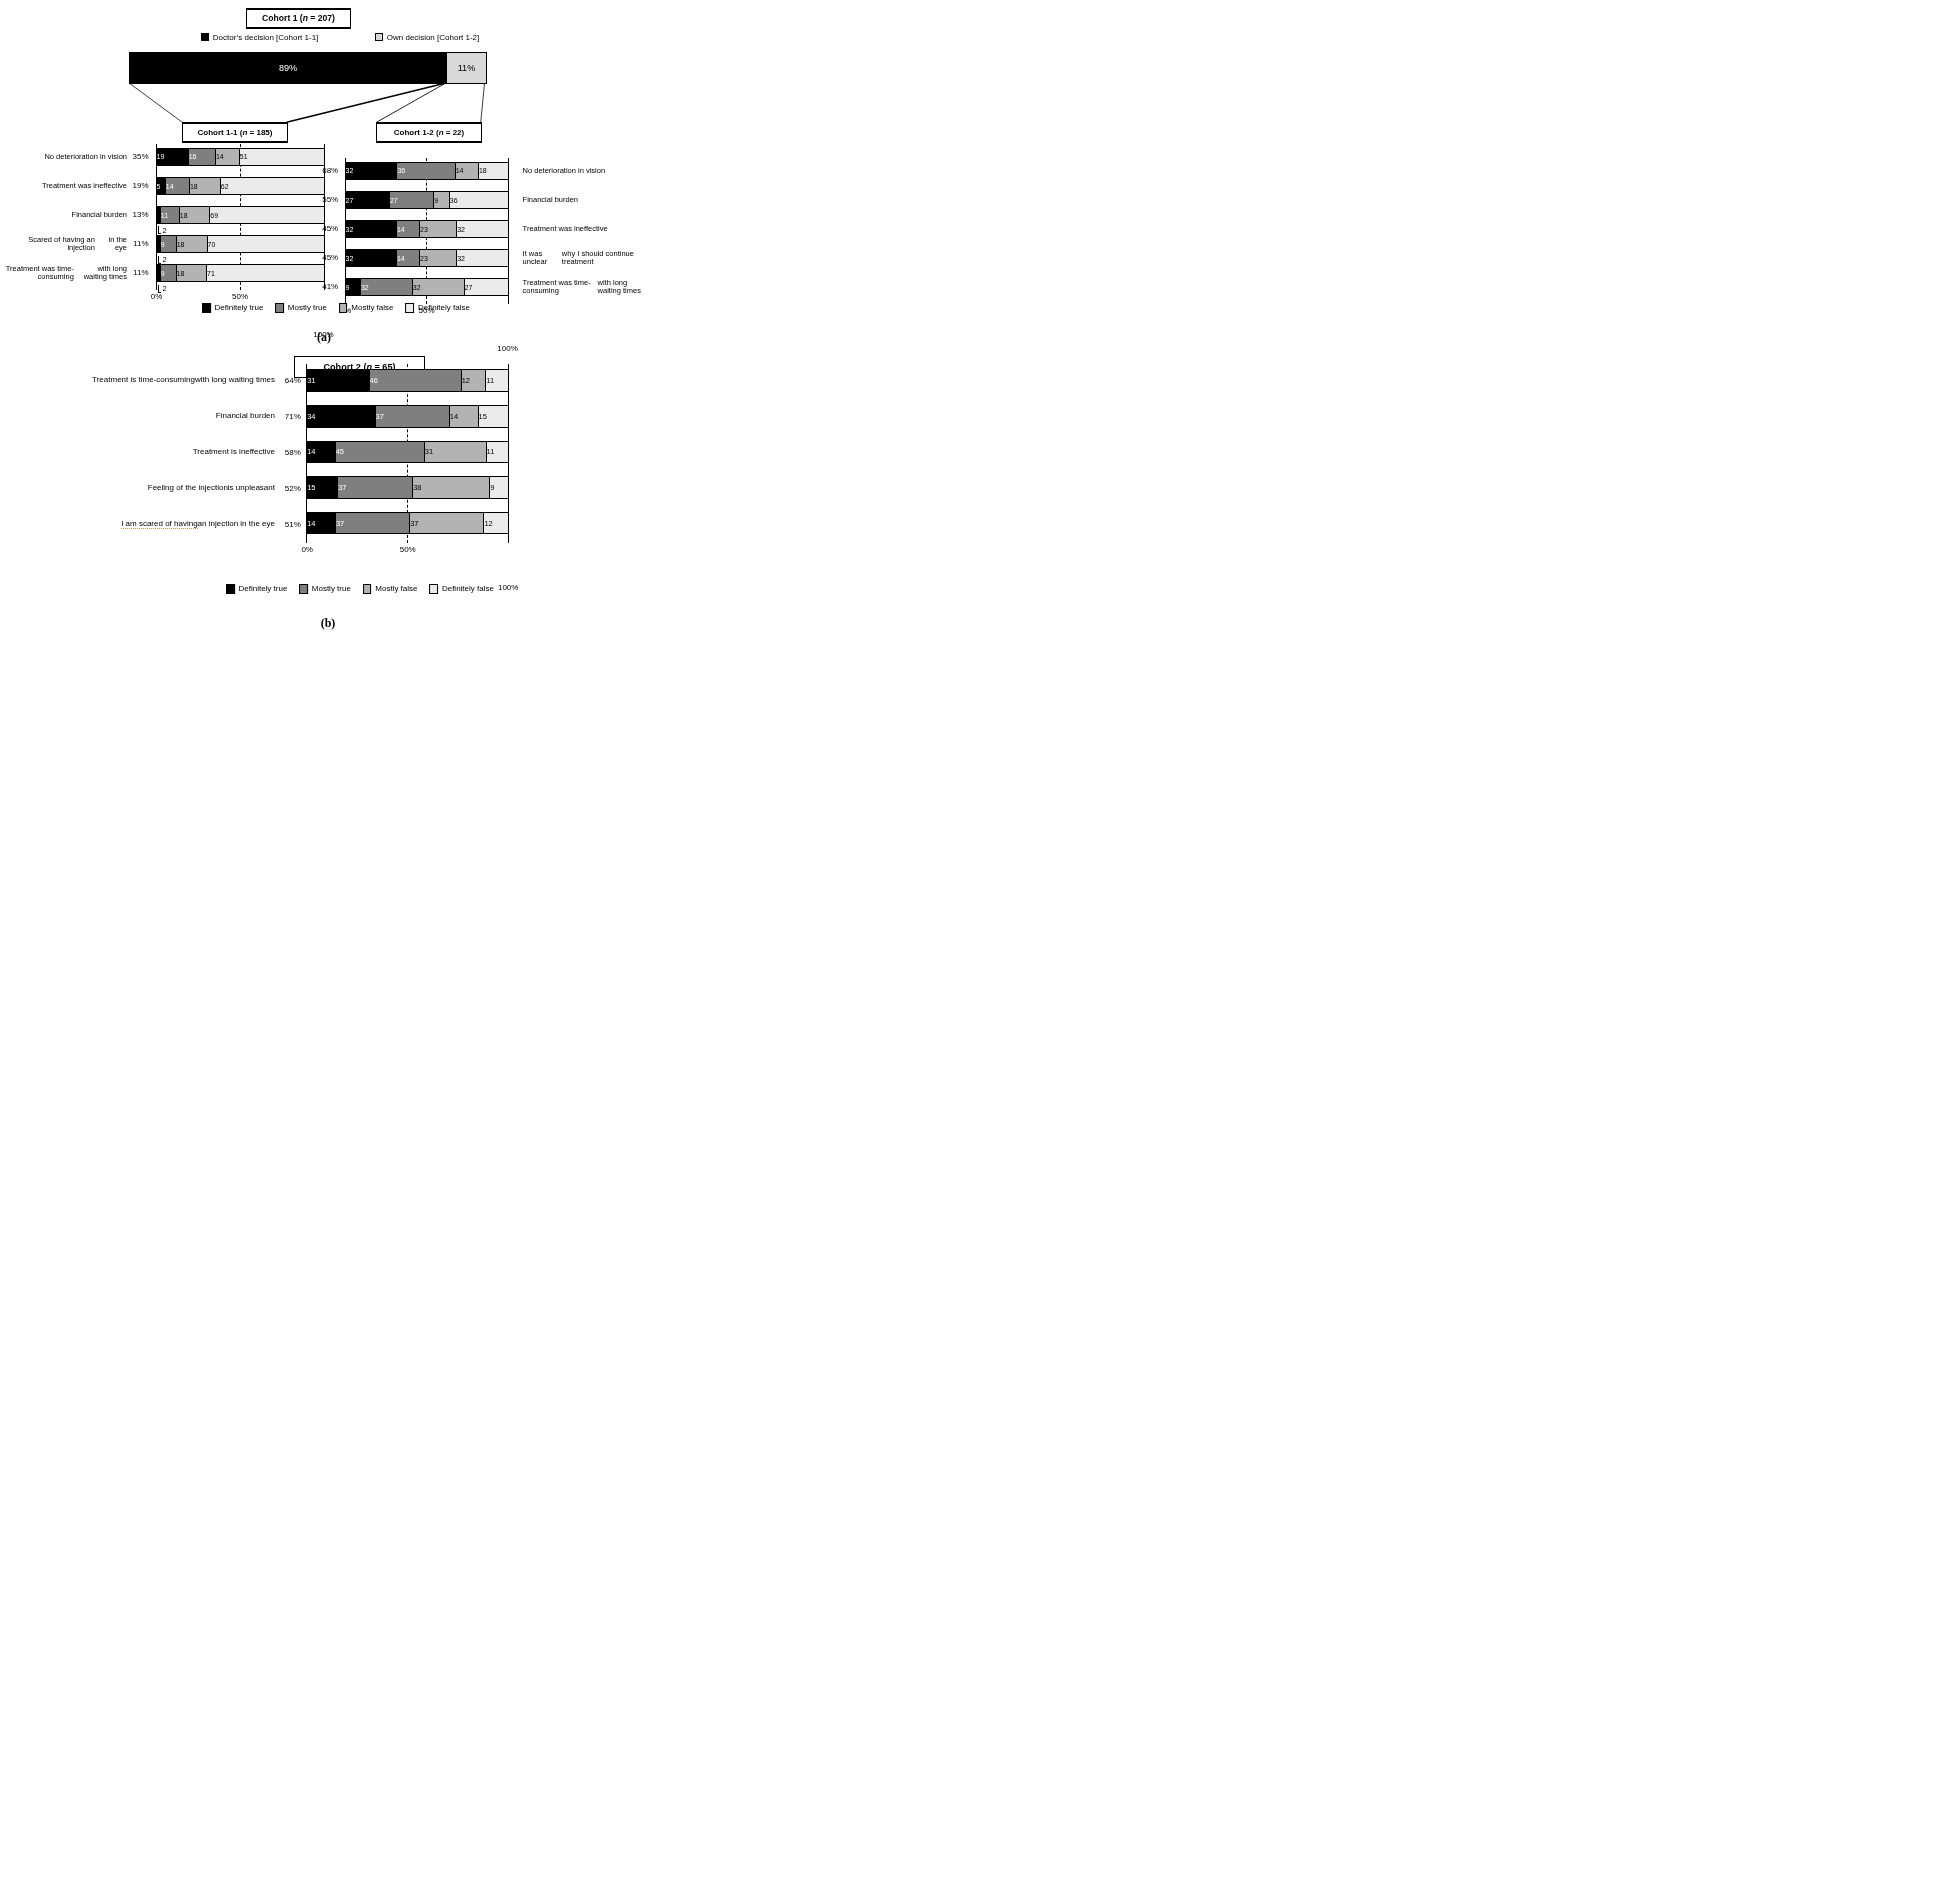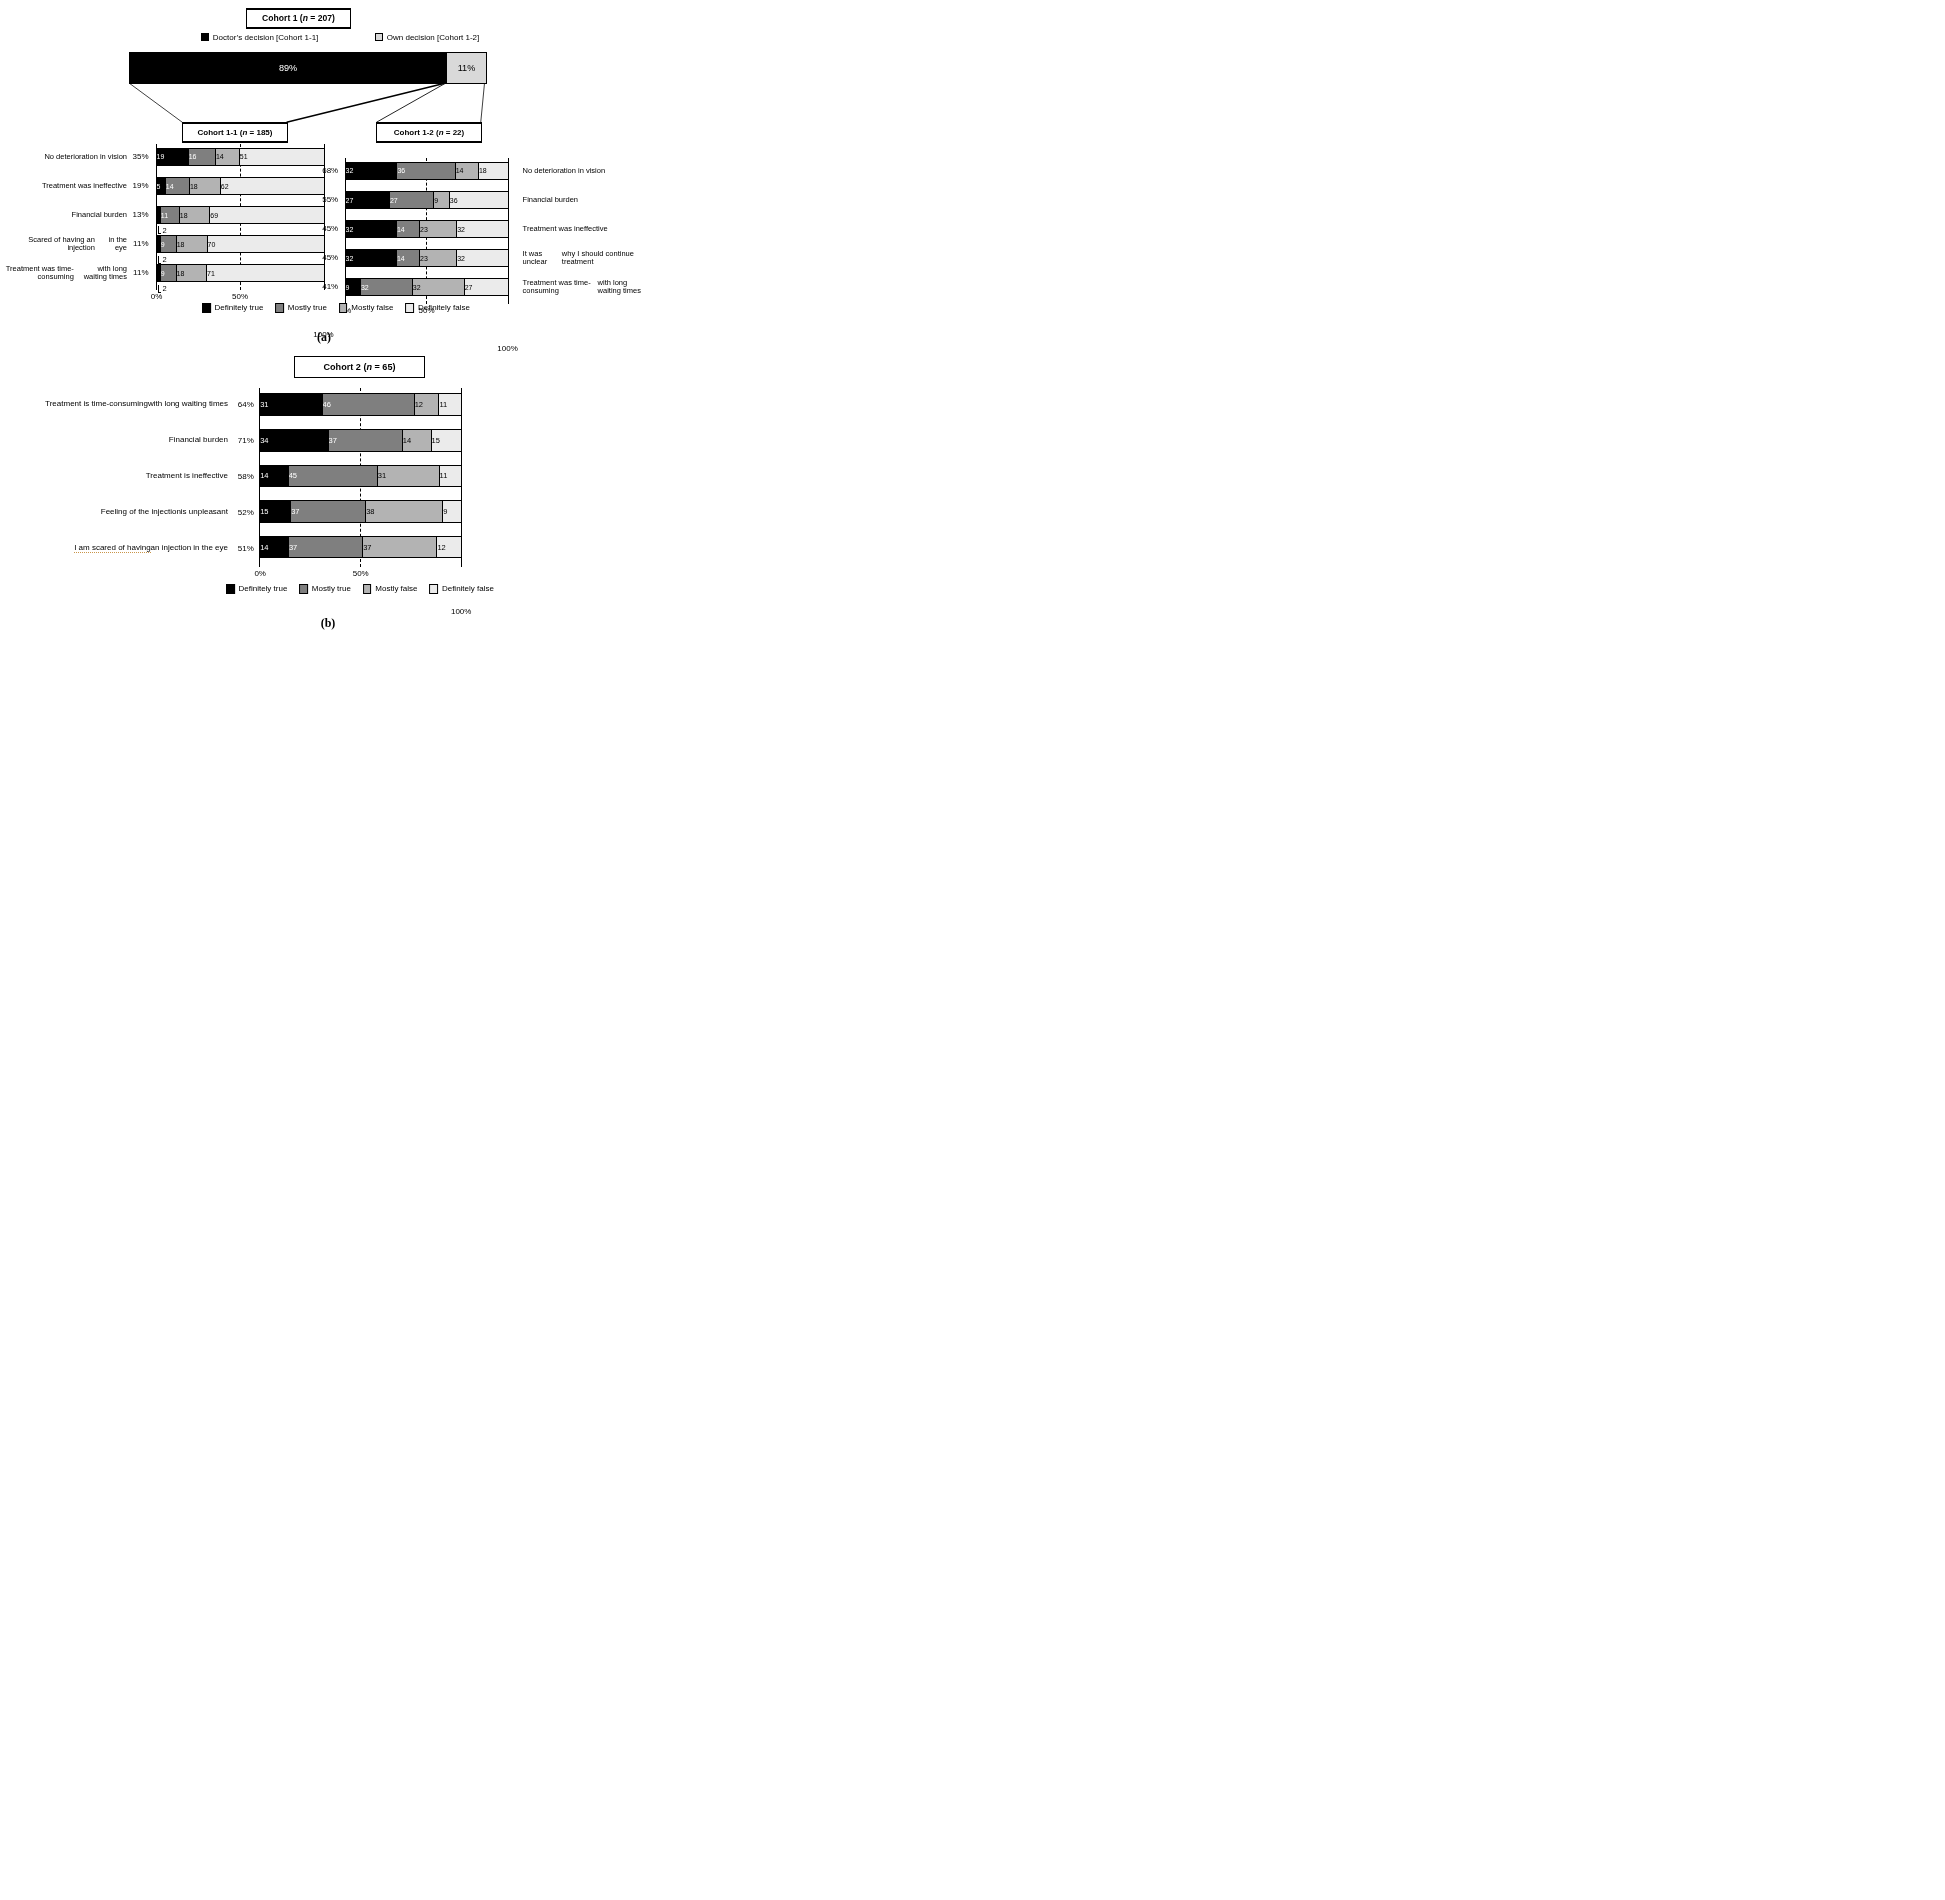--- a/index.html
+++ b/index.html
@@ -23,21 +23,21 @@
   .overview-bar{position:absolute;left:129px;top:52px;width:356px;height:30px;display:flex;
                 border:0.8px solid #000;box-sizing:content-box;}
   .ov-seg{display:flex;align-items:center;justify-content:center;font-size:9.1px;}
   .ovs-black{background:var(--color-definitely-true);color:#fff;}
   .ovs-light{background:var(--color-own-decision);color:#000;border-left:0.5px solid #000;}
   .connectors{position:absolute;left:0;top:0;pointer-events:none;}
   
   .chart{position:absolute;display:flex;align-items:flex-start;}
   .chart-a-left{left:0;top:144px;}
   .chart-a-right{left:321px;top:158px;}
-  .chart-b{left:0;top:388px;}
+  .chart-b{left:0;top:364px;padding-left:47px;}
   .col{display:flex;flex-direction:column;box-sizing:border-box;}
   .col.pad-a{padding-top:3.8px;}
   .col.pad-b{padding-top:5.4px;}
   .cell{box-sizing:border-box;display:flex;align-items:center;}
   .cell-a{height:29px;padding-bottom:10.8px;}
   .cell-b{height:36px;padding-bottom:13px;}
   .right{justify-content:flex-end;text-align:right;}
   .left{justify-content:flex-start;text-align:left;}
   .labcol-a1{width:127px;font-size:7.5px;}
   .pctcol-a1{width:21.5px;font-size:8px;}

